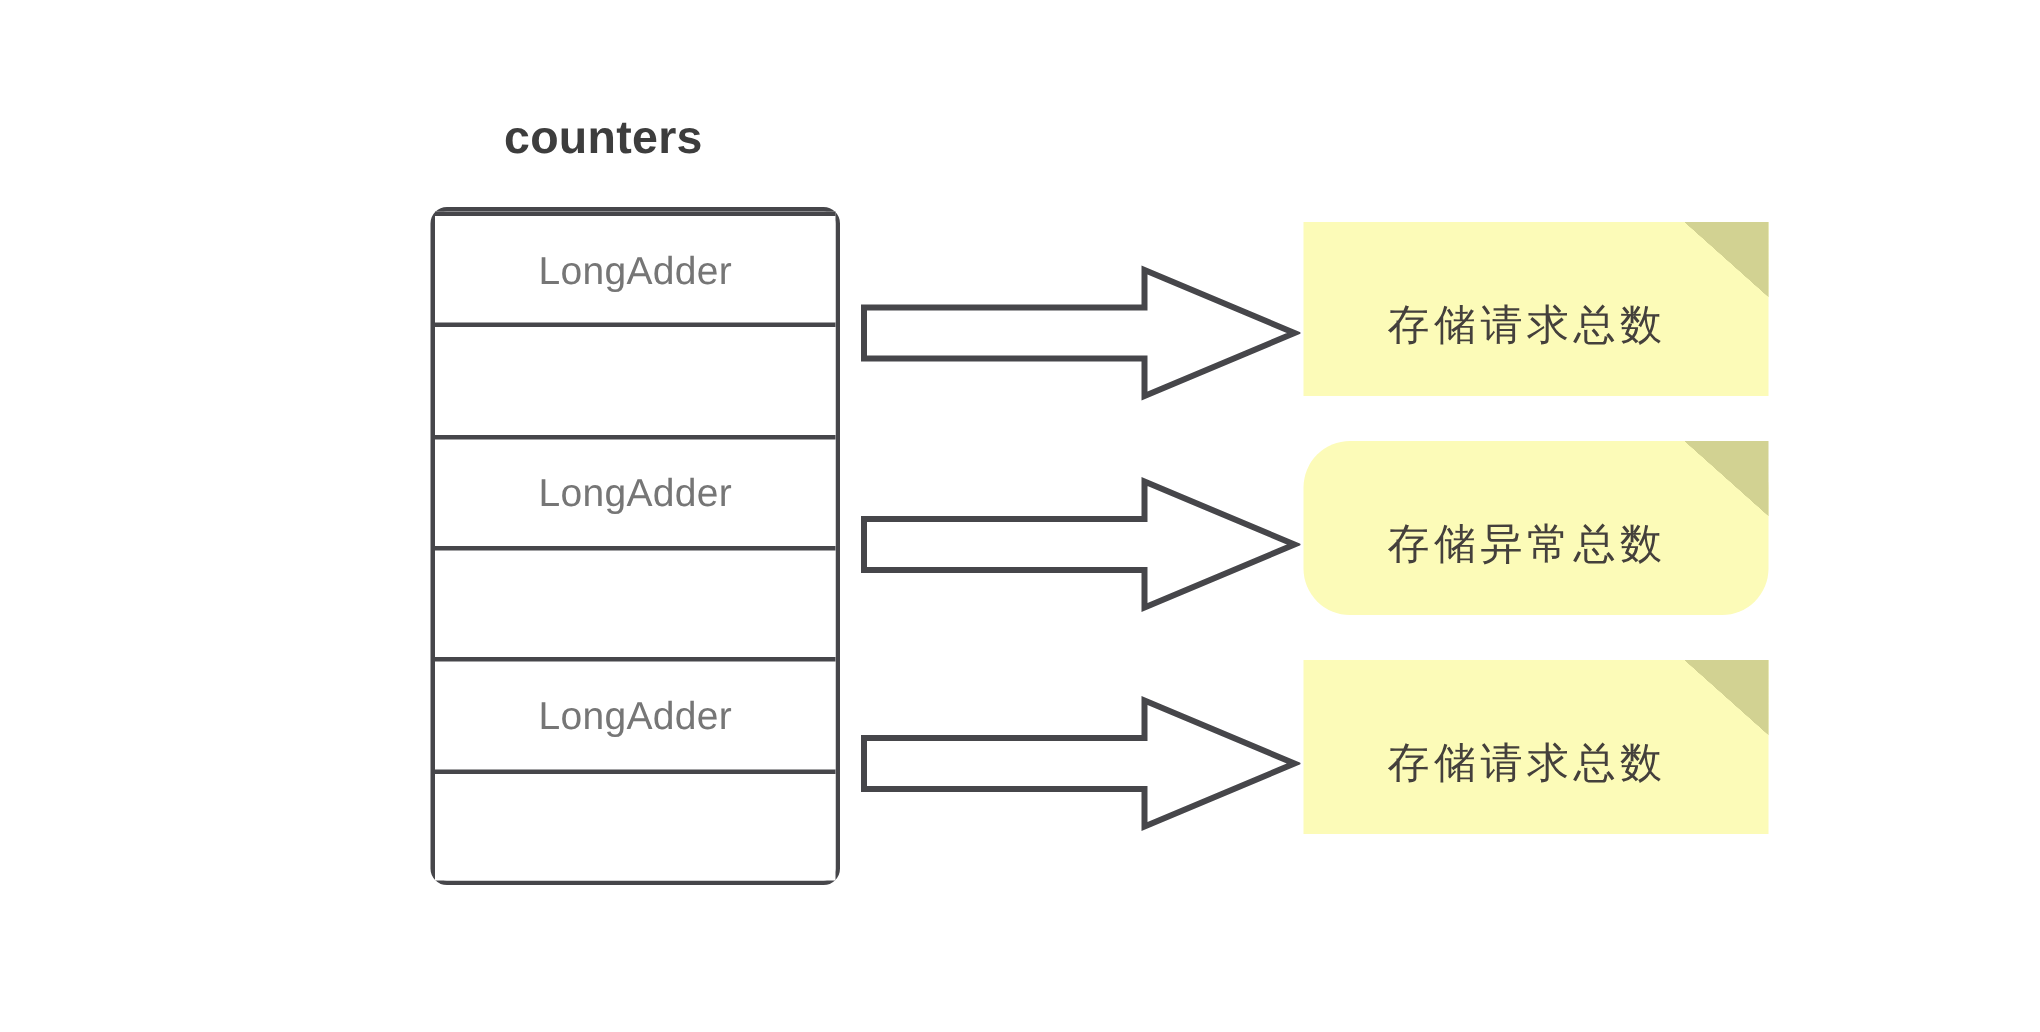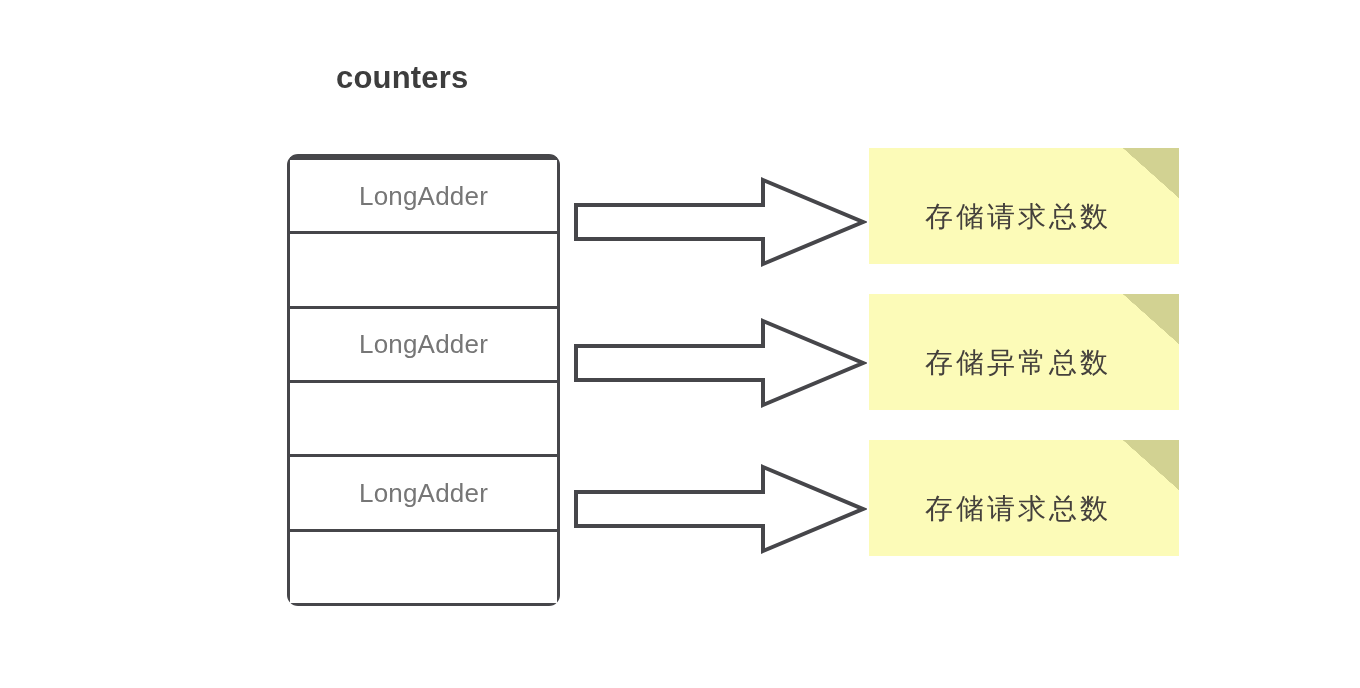--- a/index.html
+++ b/index.html
@@ -20,21 +20,21 @@
     position: absolute;
     left: 0; top: 0;
     width: 1360px;
     height: 688px;
   }
 
   
   .diagram-title {
     position: absolute;
     left: 336px;
-    top: 58px;
+    top: 72px;
     width: 340px;
     font-size: 31px;
     font-weight: bold;
     color: #3d3d3d;
     letter-spacing: 0.2px;
     line-height: 40px;
     white-space: nowrap;
   }
 
   
@@ -43,21 +43,20 @@
     left: 287px;
     top: 138px;
     width: 273px;
     height: 452px;
     box-sizing: border-box;
     border: 3px solid #46464a;
     border-radius: 11px;
     background: #ffffff;
     display: flex;
     flex-direction: column;
-    margin-top: 16px;
   }
   .counter-cell {
     flex: 1 1 0;
     box-sizing: border-box;
     border-top: 3px solid #46464a;
     display: flex;
     align-items: center;
     justify-content: center;
     background: #ffffff;
   }
@@ -92,21 +91,21 @@
     position: absolute;
     left: 869px;
     width: 310px;
     height: 116px;
     background: #fcfbb8;
     display: flex;
     align-items: center;
     justify-content: center;
   }
   .note-1 { top: 148px; }
-  .note-2 { top: 294px; }
+  .note-2 { top: 294px; border-radius: 31px; }
   .note-3 { top: 440px; }
 
   .note-fold {
     position: absolute;
     top: 0;
     right: 0;
     width: 56px;
     height: 50px;
     background: linear-gradient(to bottom left,
                  #d2d292 0%, #d2d292 50%,

